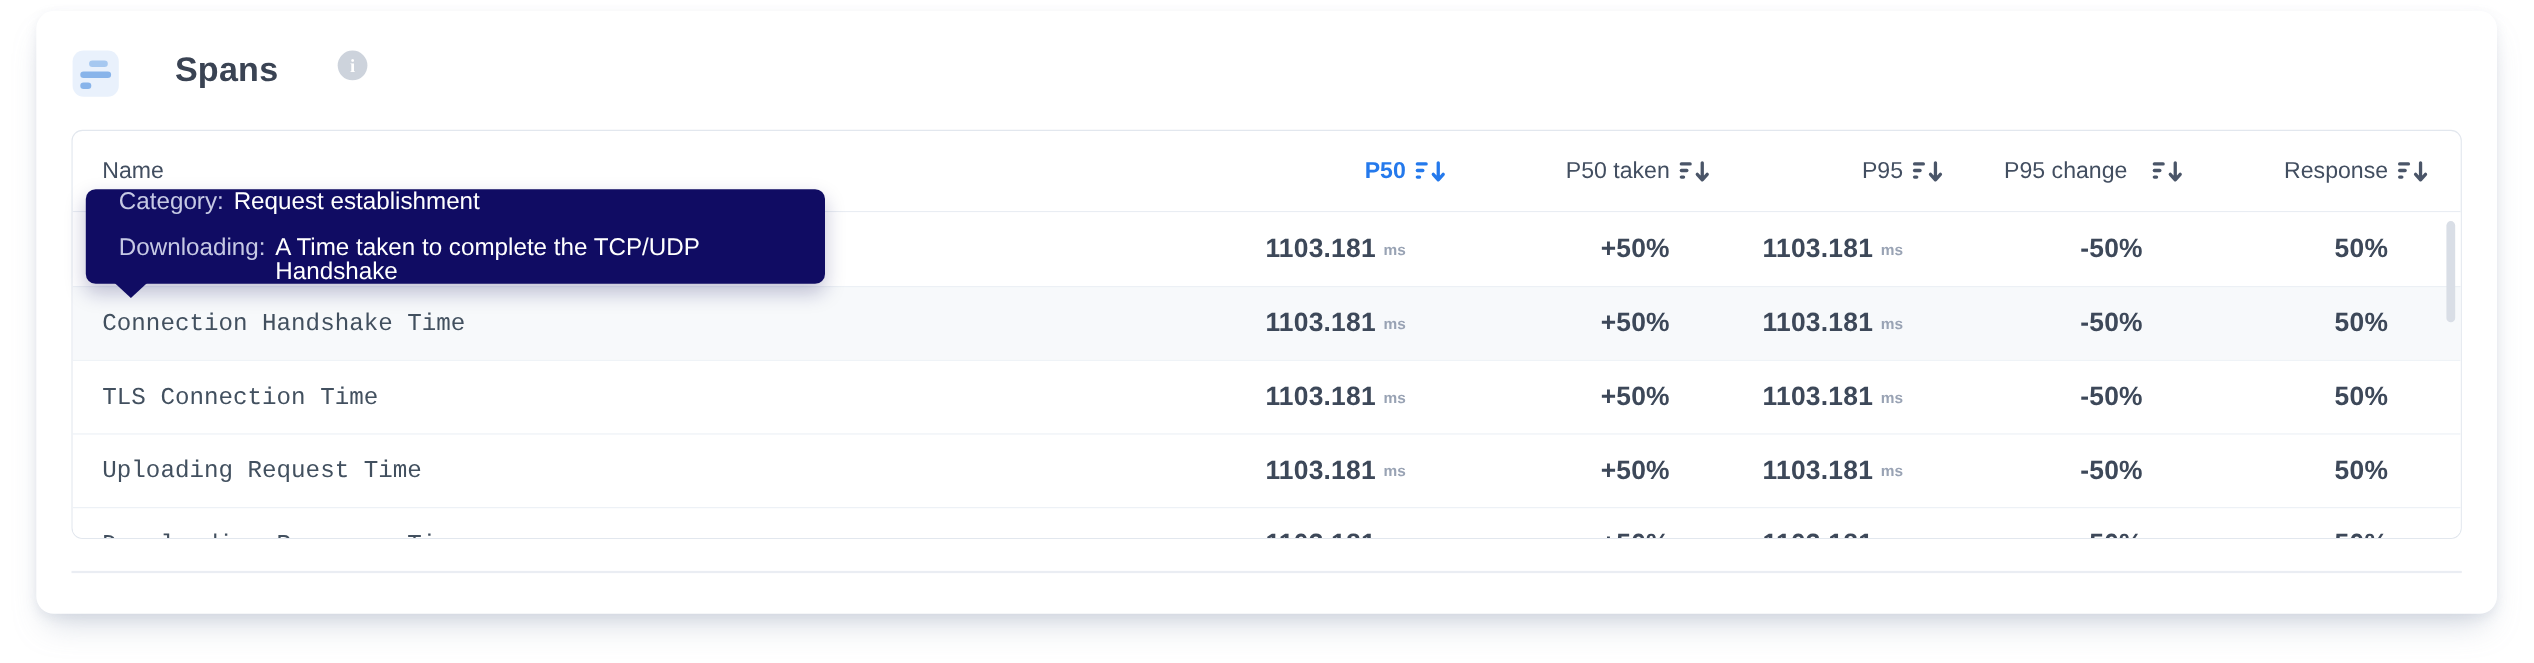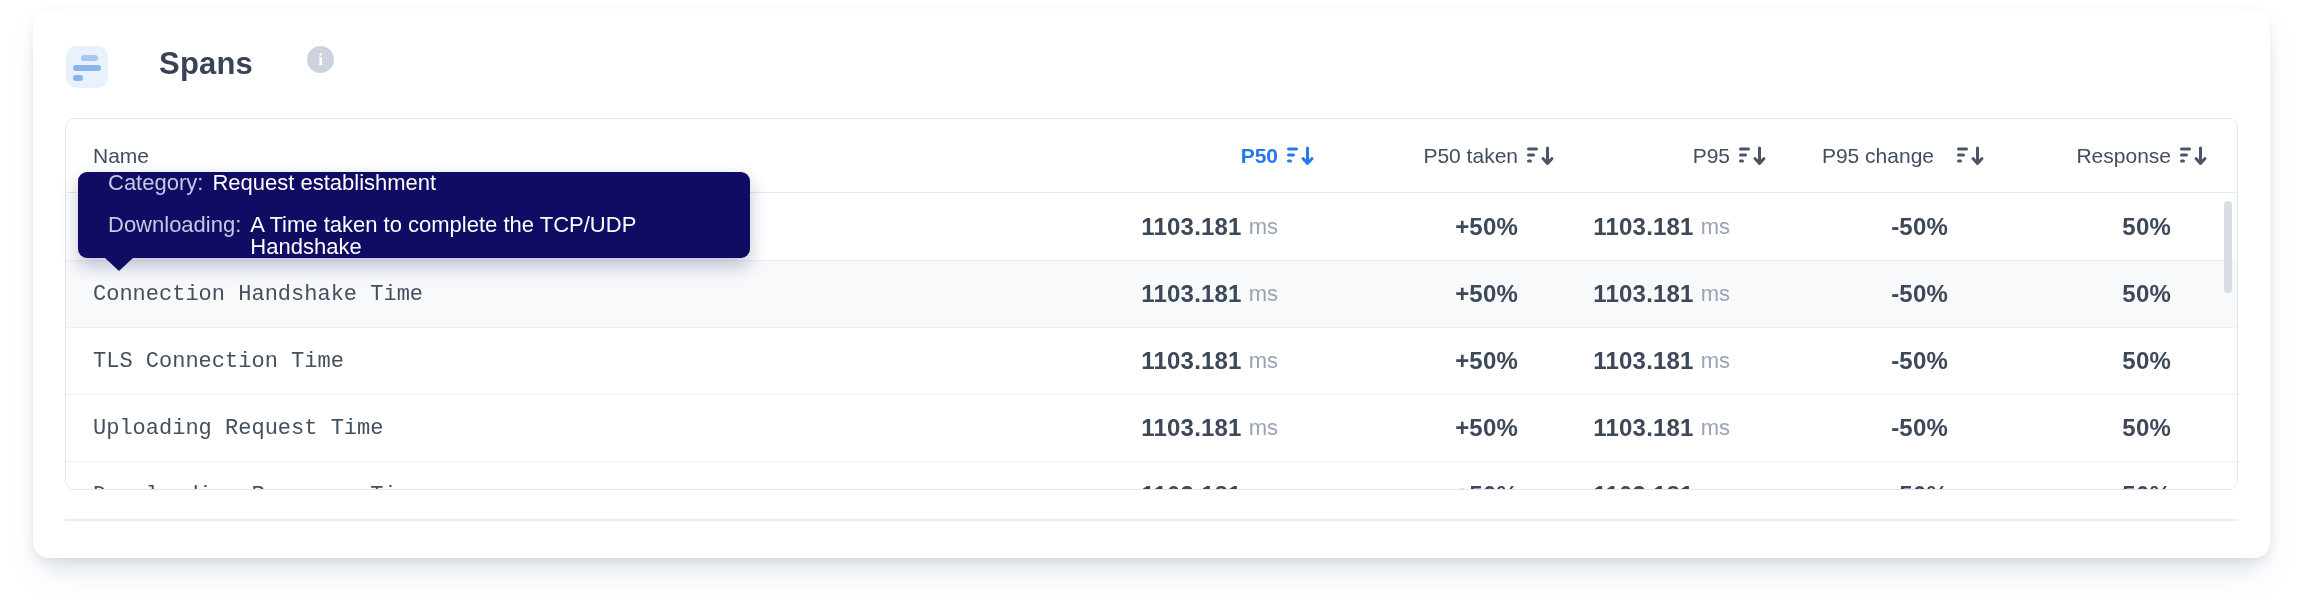--- a/index.html
+++ b/index.html
@@ -45,21 +45,21 @@
   .col-freq{width:223px;}
   .td:not(.col-name){padding-right:38px;}
   .th{color:var(--text-header);}
   .th-label{font-size:21px;font-weight:500;text-align:right;}
   .th.active{color:var(--accent);}
   .th.active .th-label{font-weight:700;}
   .sort-icon{margin-left:7px;color:#4a5568;flex:0 0 auto;}
   .th.active .sort-icon{color:var(--accent);}
   .cell-name{font-size:22px;color:var(--text-name);font-family:Liberation Mono, monospace;}
   .num{font-size:24px;font-weight:700;color:var(--text-dark);letter-spacing:.2px;}
-  .unit{font-size:22px;font-weight:400;color:var(--unit);margin-left:7px;}
+  .unit{font-size:14px;font-weight:700;color:var(--unit);margin-left:7px;}
   .scroll-thumb{position:absolute;right:5px;top:82px;width:8px;height:92px;border-radius:4px;background:#d9dee6;}
   
   .tooltip{position:absolute;left:45px;top:162px;width:672px;height:86px;z-index:10;
     background:var(--tooltip-bg);border-radius:9px;display:flex;flex-direction:column;
     justify-content:space-between;gap:14px;padding-left:30px;
     box-shadow:0 8px 18px rgba(16,14,90,.25);}
   .tt-line{font-size:22px;line-height:1;display:flex;align-items:baseline;}
   .tt-label{color:#c6c9e4;font-weight:400;margin-right:9px;}
   .tt-value{color:#ffffff;font-weight:400;}
   .tt-arrow{position:absolute;left:26px;bottom:-13px;width:0;height:0;

